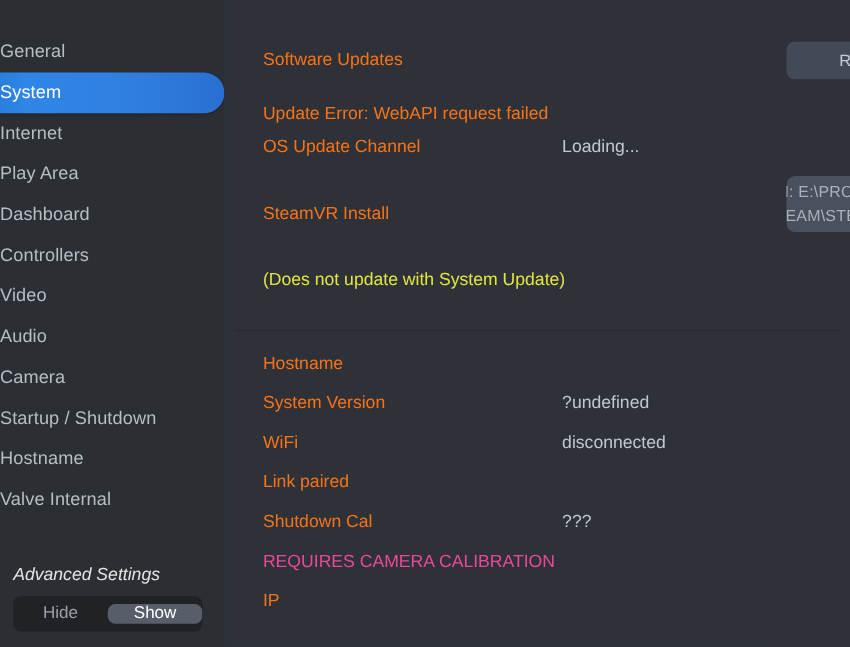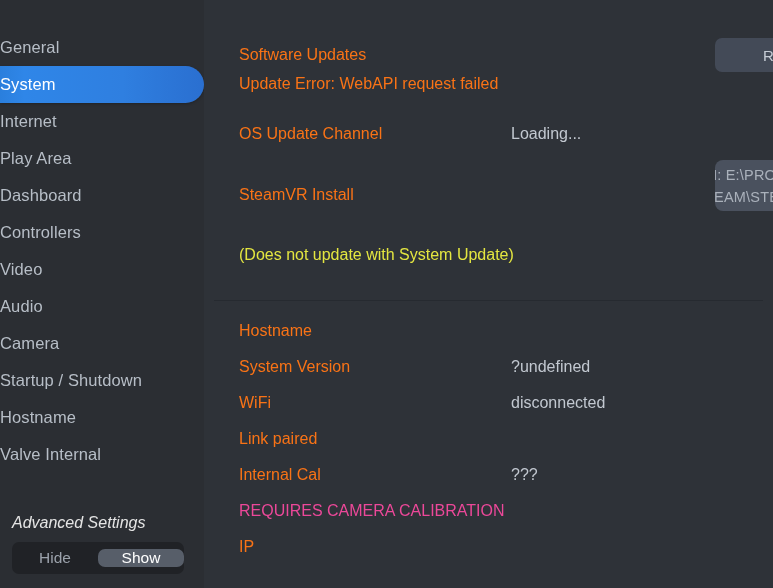--- a/index.html
+++ b/index.html
@@ -247,21 +247,21 @@
 
   </nav>
 
   <section class="main">
 
     <div class="row" style="top:43px;">
       <span class="row-label">Software Updates</span>
     </div>
     <button class="btn-retry">RETRY INSTALL</button>
 
-    <div class="row" style="top:72px;">
+    <div class="row" style="top:92px;">
       <span class="row-label">Update Error: WebAPI request failed</span>
     </div>
 
     <div class="row" style="top:122px;">
       <span class="row-label">OS Update Channel</span>
       <span class="row-value">Loading...</span>
     </div>
 
     <div class="row" style="top:183px;">
       <span class="row-label">SteamVR Install</span>
@@ -293,21 +293,21 @@
       <span class="row-label">WiFi</span>
       <span class="row-value">disconnected</span>
     </div>
 
     <div class="row" style="top:427px;">
       <span class="row-label">Link paired</span>
       <span class="row-value"></span>
     </div>
 
     <div class="row" style="top:463px;">
-      <span class="row-label">Internal Cal</span>
+      <span class="row-label">Shutdown Cal</span>
       <span class="row-value">???</span>
     </div>
 
     <div class="row" style="top:499px;">
       <span class="row-label text-red">REQUIRES CAMERA CALIBRATION</span>
     </div>
 
     <div class="row" style="top:535px;">
       <span class="row-label">IP</span>
       <span class="row-value"></span>

